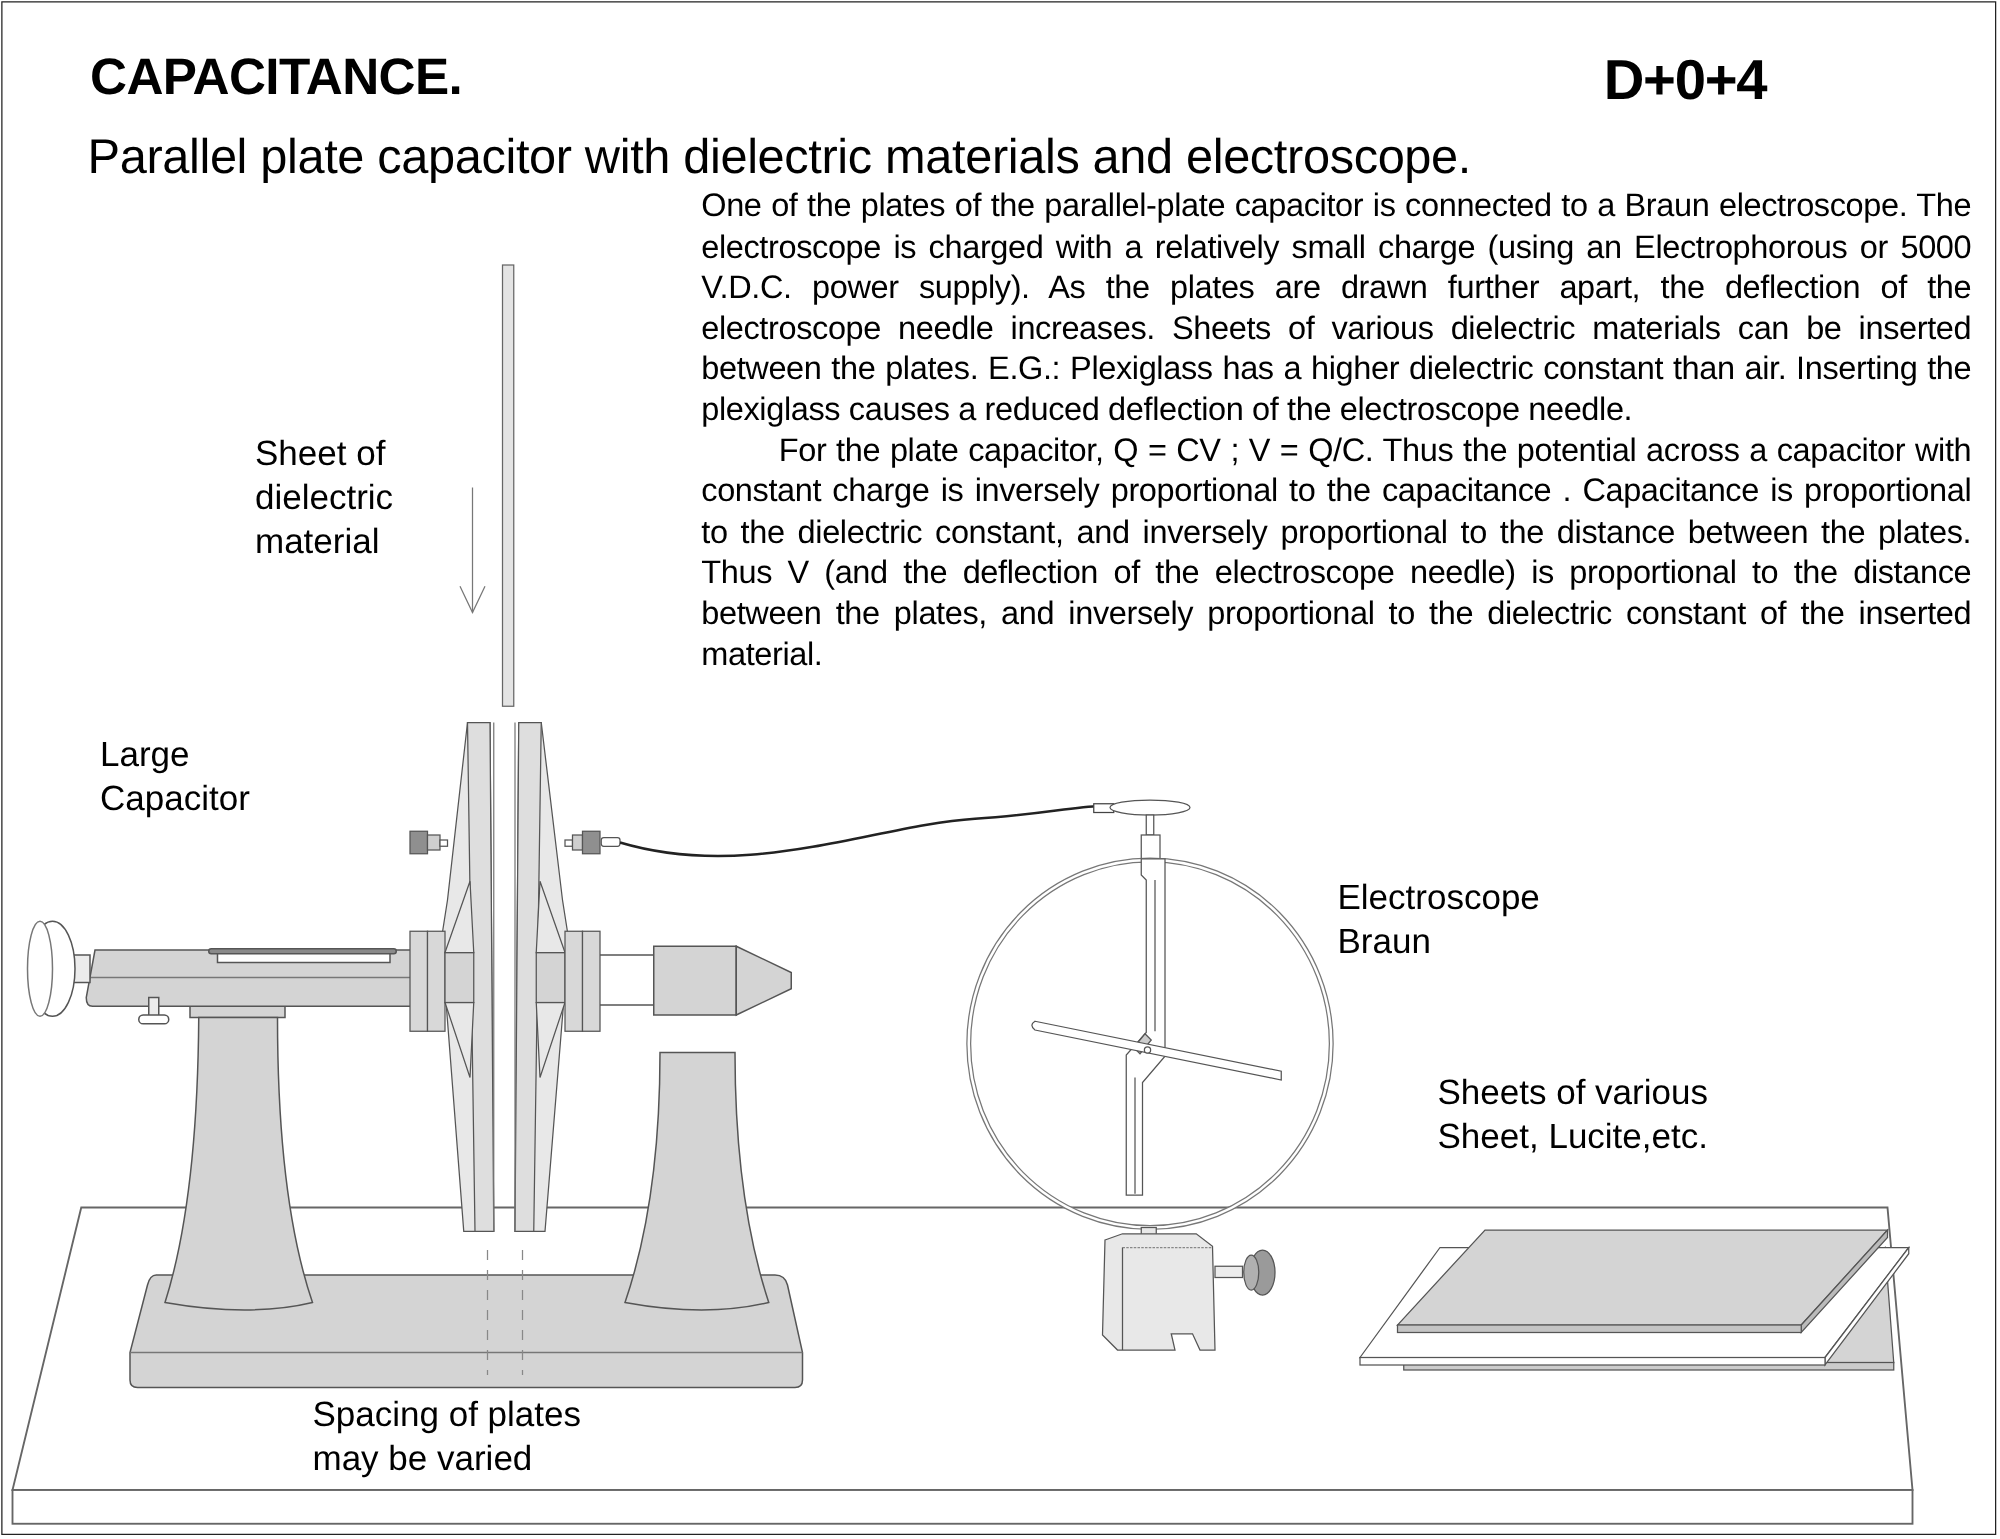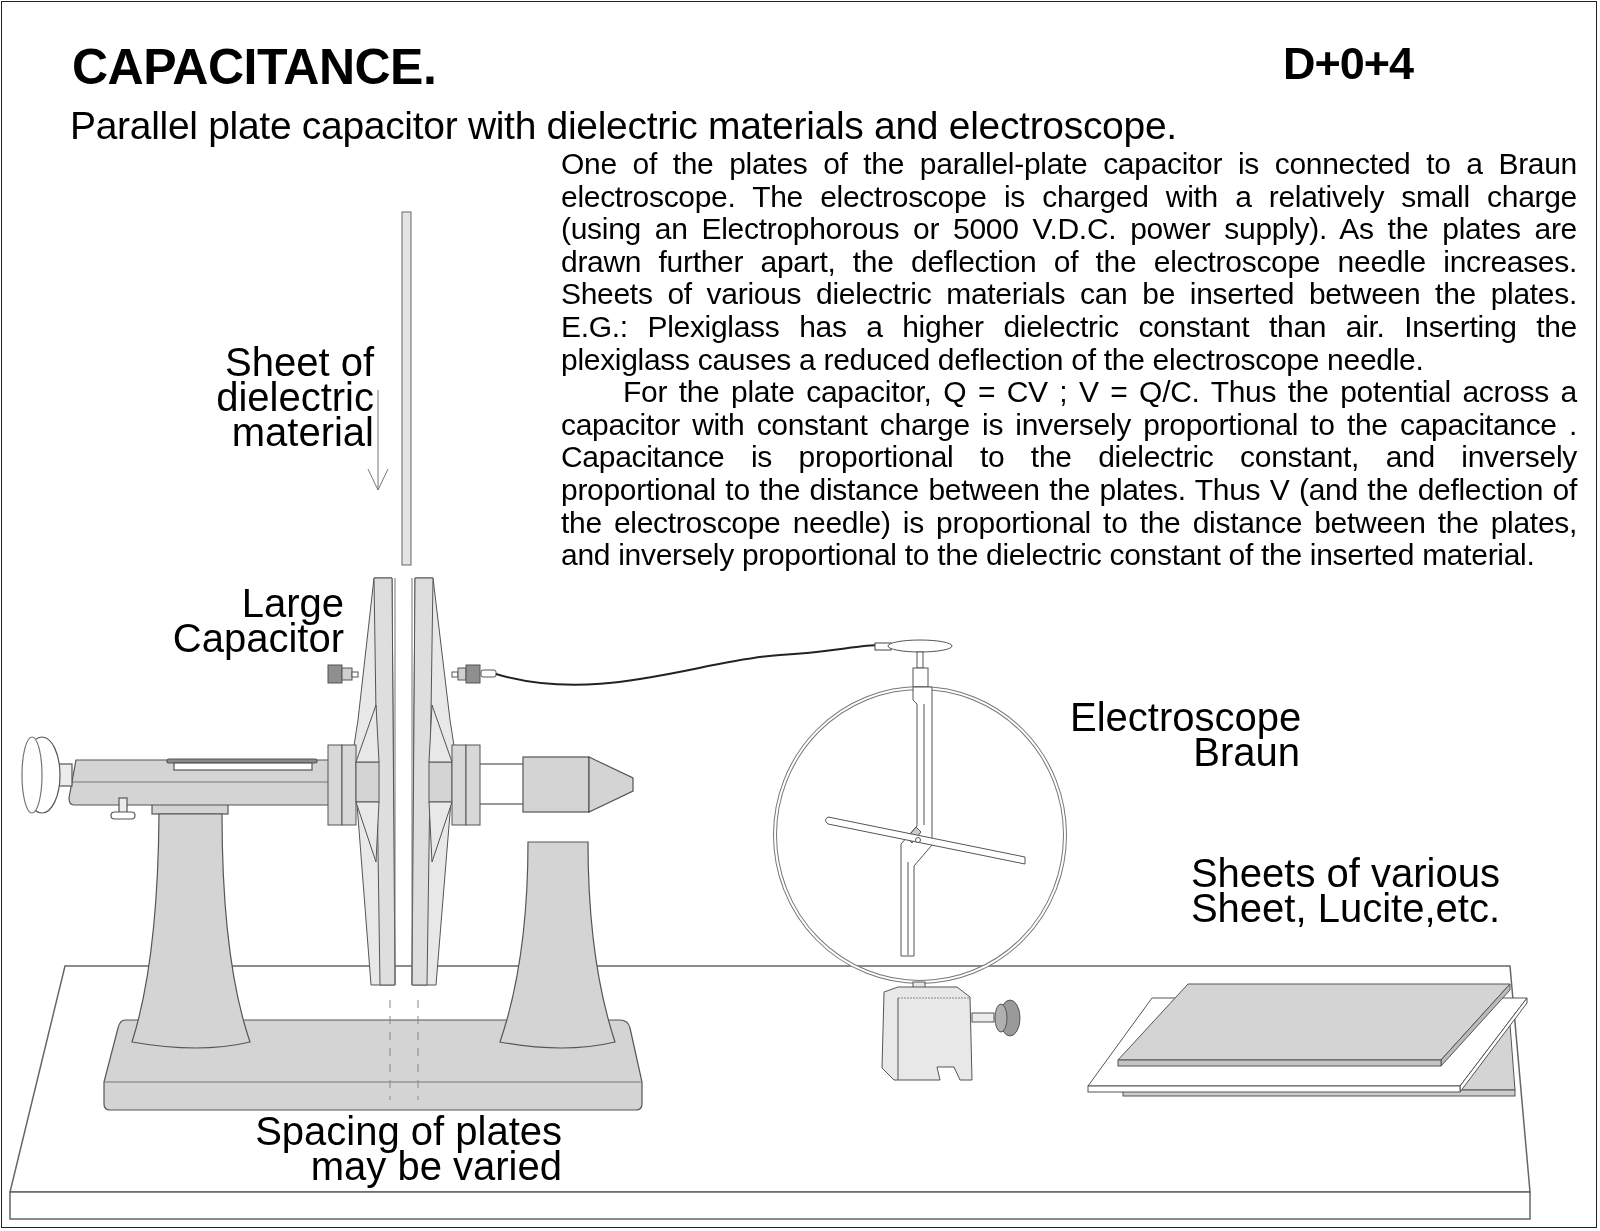--- a/index.html
+++ b/index.html
@@ -1,31 +1,31 @@
 <!DOCTYPE html>
 <html><head>
 <meta charset="utf-8">
 <style>
   html, body { margin: 0; padding: 0; background: #ffffff; }
   body { width: 1600px; height: 1231px; position: relative; overflow: hidden;
          font-family: "Liberation Sans", sans-serif; color: #000; }
   .frame { position: absolute; left: 1px; top: 1px; width: 1596px; height: 1227px;
            border: 1px solid #222; box-sizing: border-box; }
   svg.art { position: absolute; left: 0; top: 0; }
-  .title { position: absolute; left: 72px; top: 38px; font-size: 50px; font-weight: bold;
+  .title { position: absolute; left: 72px; top: 38px; font-size: 41px; font-weight: bold;
            letter-spacing: -0.5px; }
   .code { position: absolute; left: 1283px; top: 38px; font-size: 45px; font-weight: bold;
           letter-spacing: -1px; }
   .subtitle { position: absolute; left: 70px; top: 104px; font-size: 39px; white-space: nowrap;
               letter-spacing: -0.3px; }
-  .body-text { position: absolute; left: 561px; top: 148px; width: 1016px; font-size: 30px;
+  .body-text { position: absolute; left: 561px; top: 148px; width: 1016px; font-size: 26px;
                line-height: 32.6px; text-align: justify; letter-spacing: -0.3px; }
   .body-text p { margin: 0; }
   .body-text p.indent { text-indent: 62px; }
-  .label { position: absolute; text-align: right; font-size: 40px; line-height: 35px; }
+  .label { position: absolute; text-align: left; font-size: 28px; line-height: 35px; }
 </style>
 </head>
 <body>
 
 <div class="frame"></div>
 
 <svg class="art" width="1600" height="1231" viewBox="0 0 1600 1231">
 
   <g>
     <polygon points="65,966 1510,966 1530,1192 10,1192" fill="#ffffff" stroke="#666" stroke-width="1.5"></polygon>

